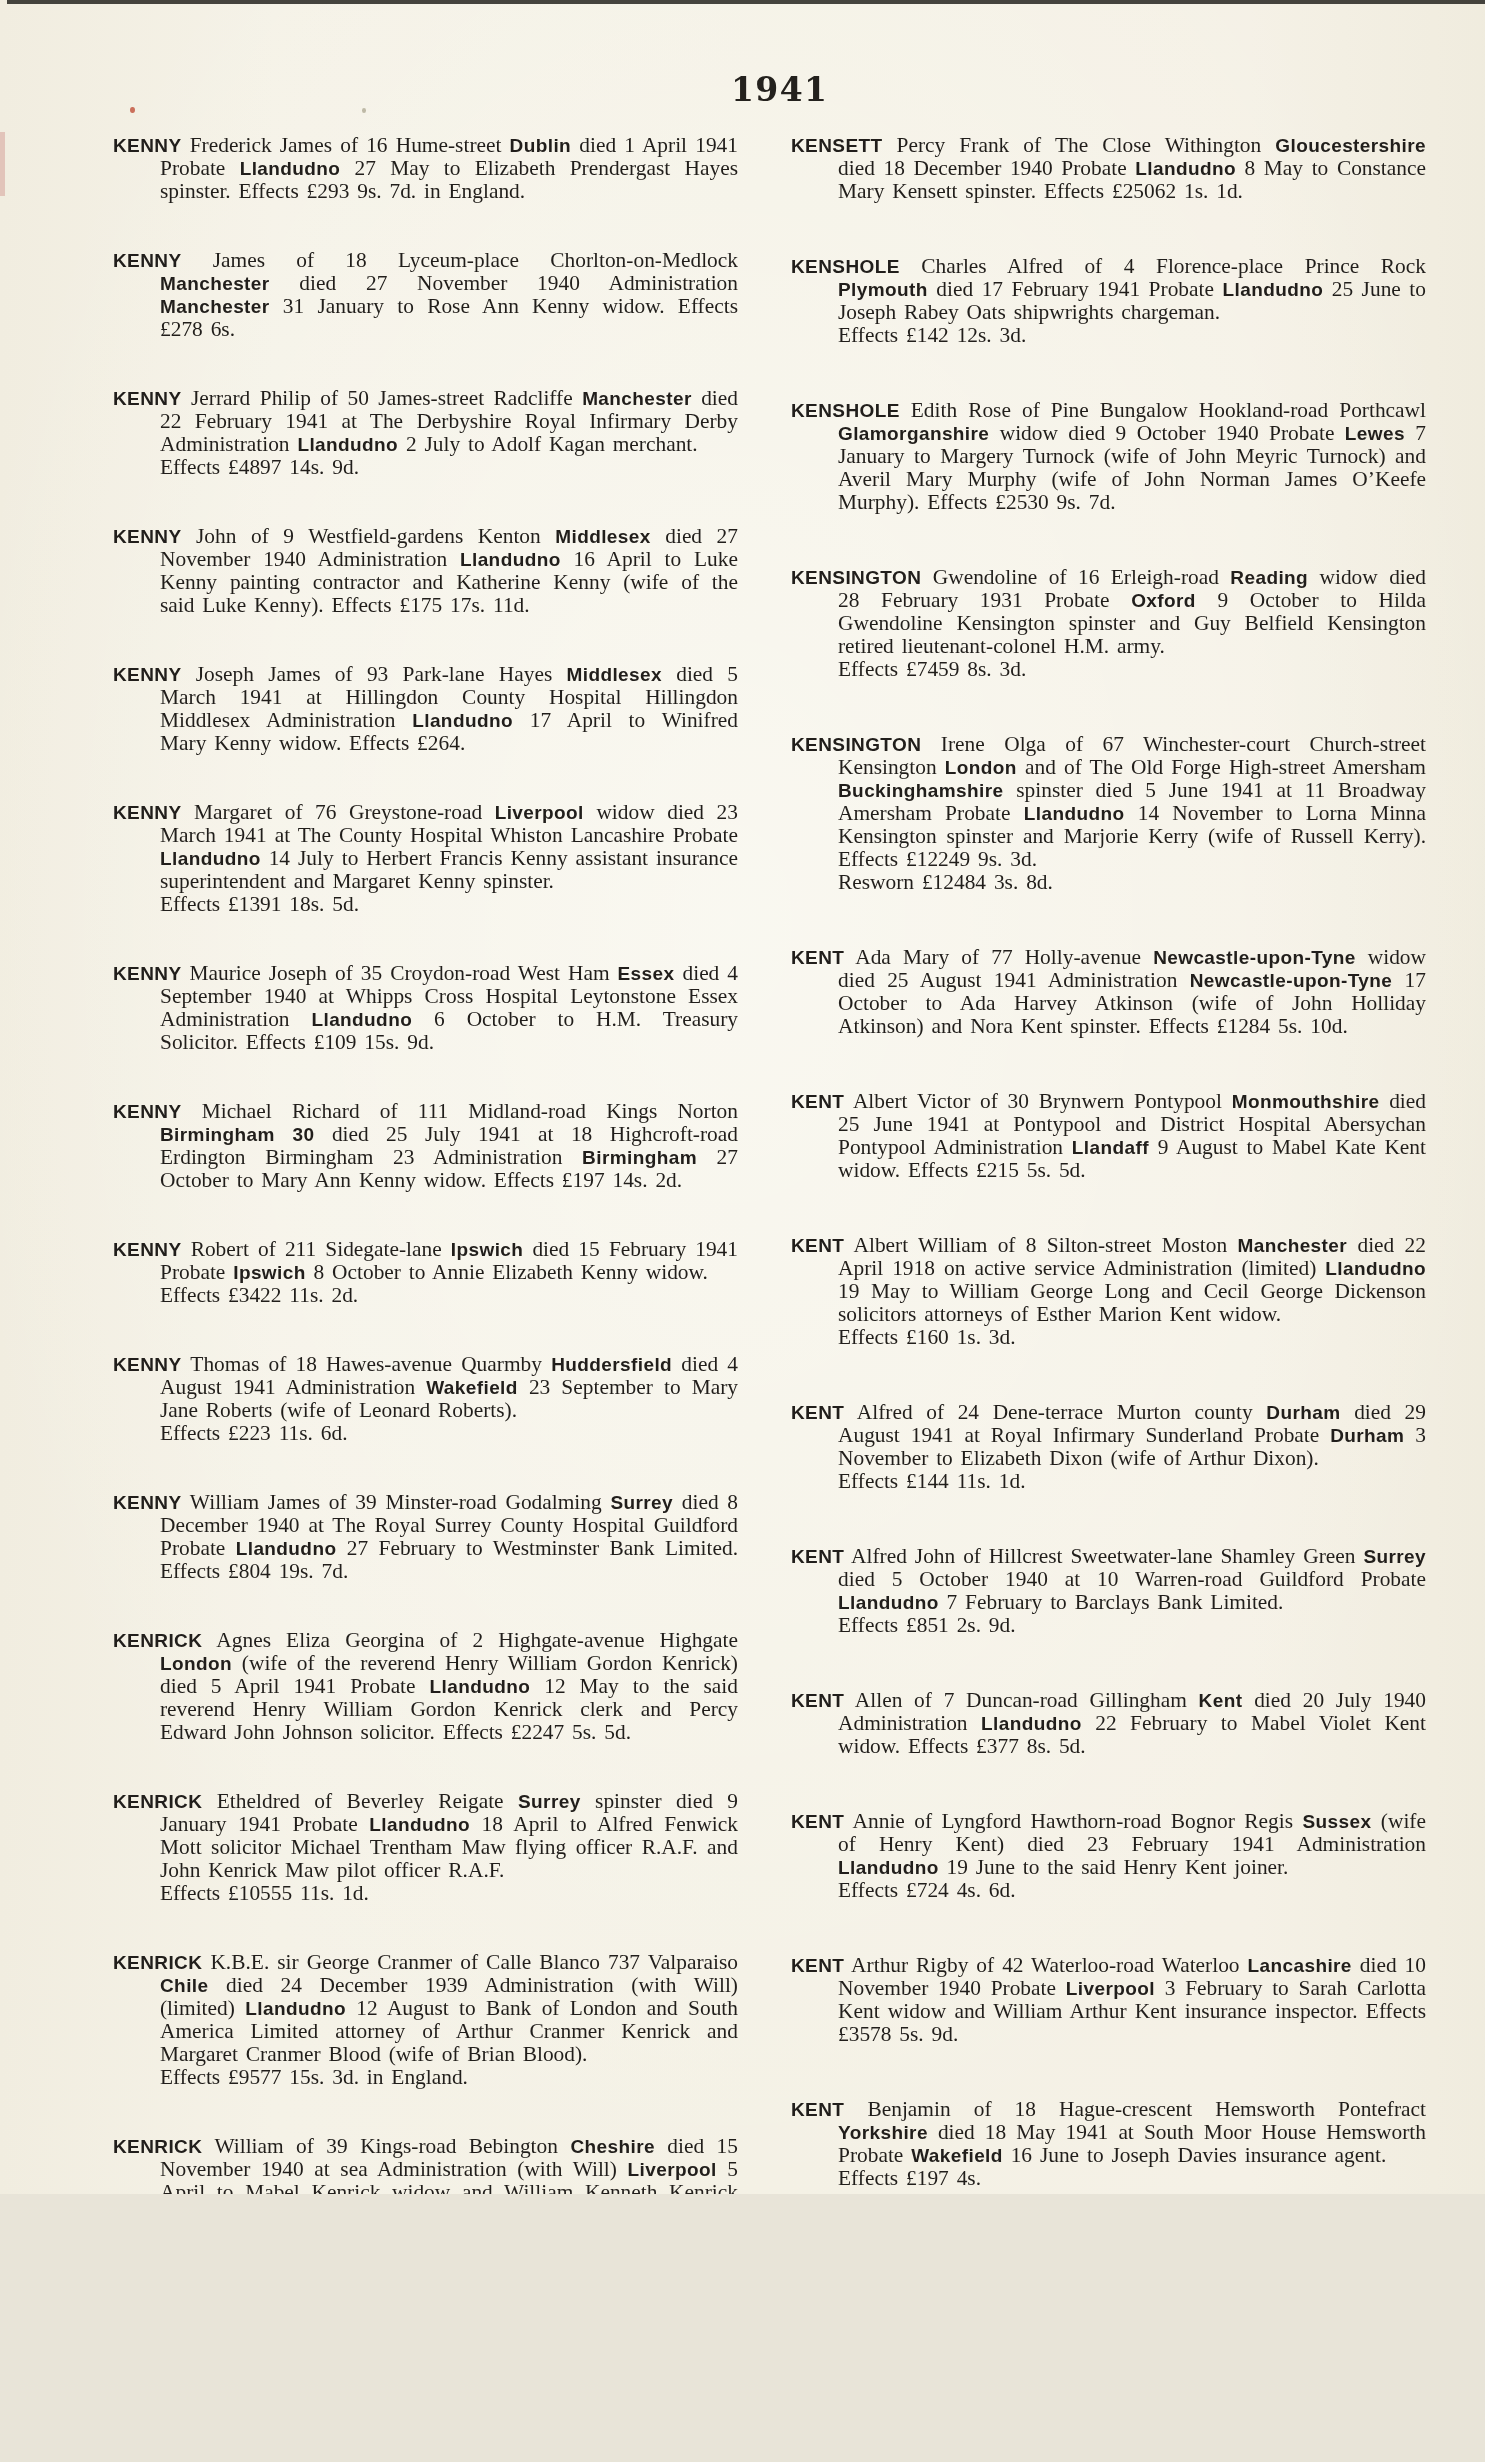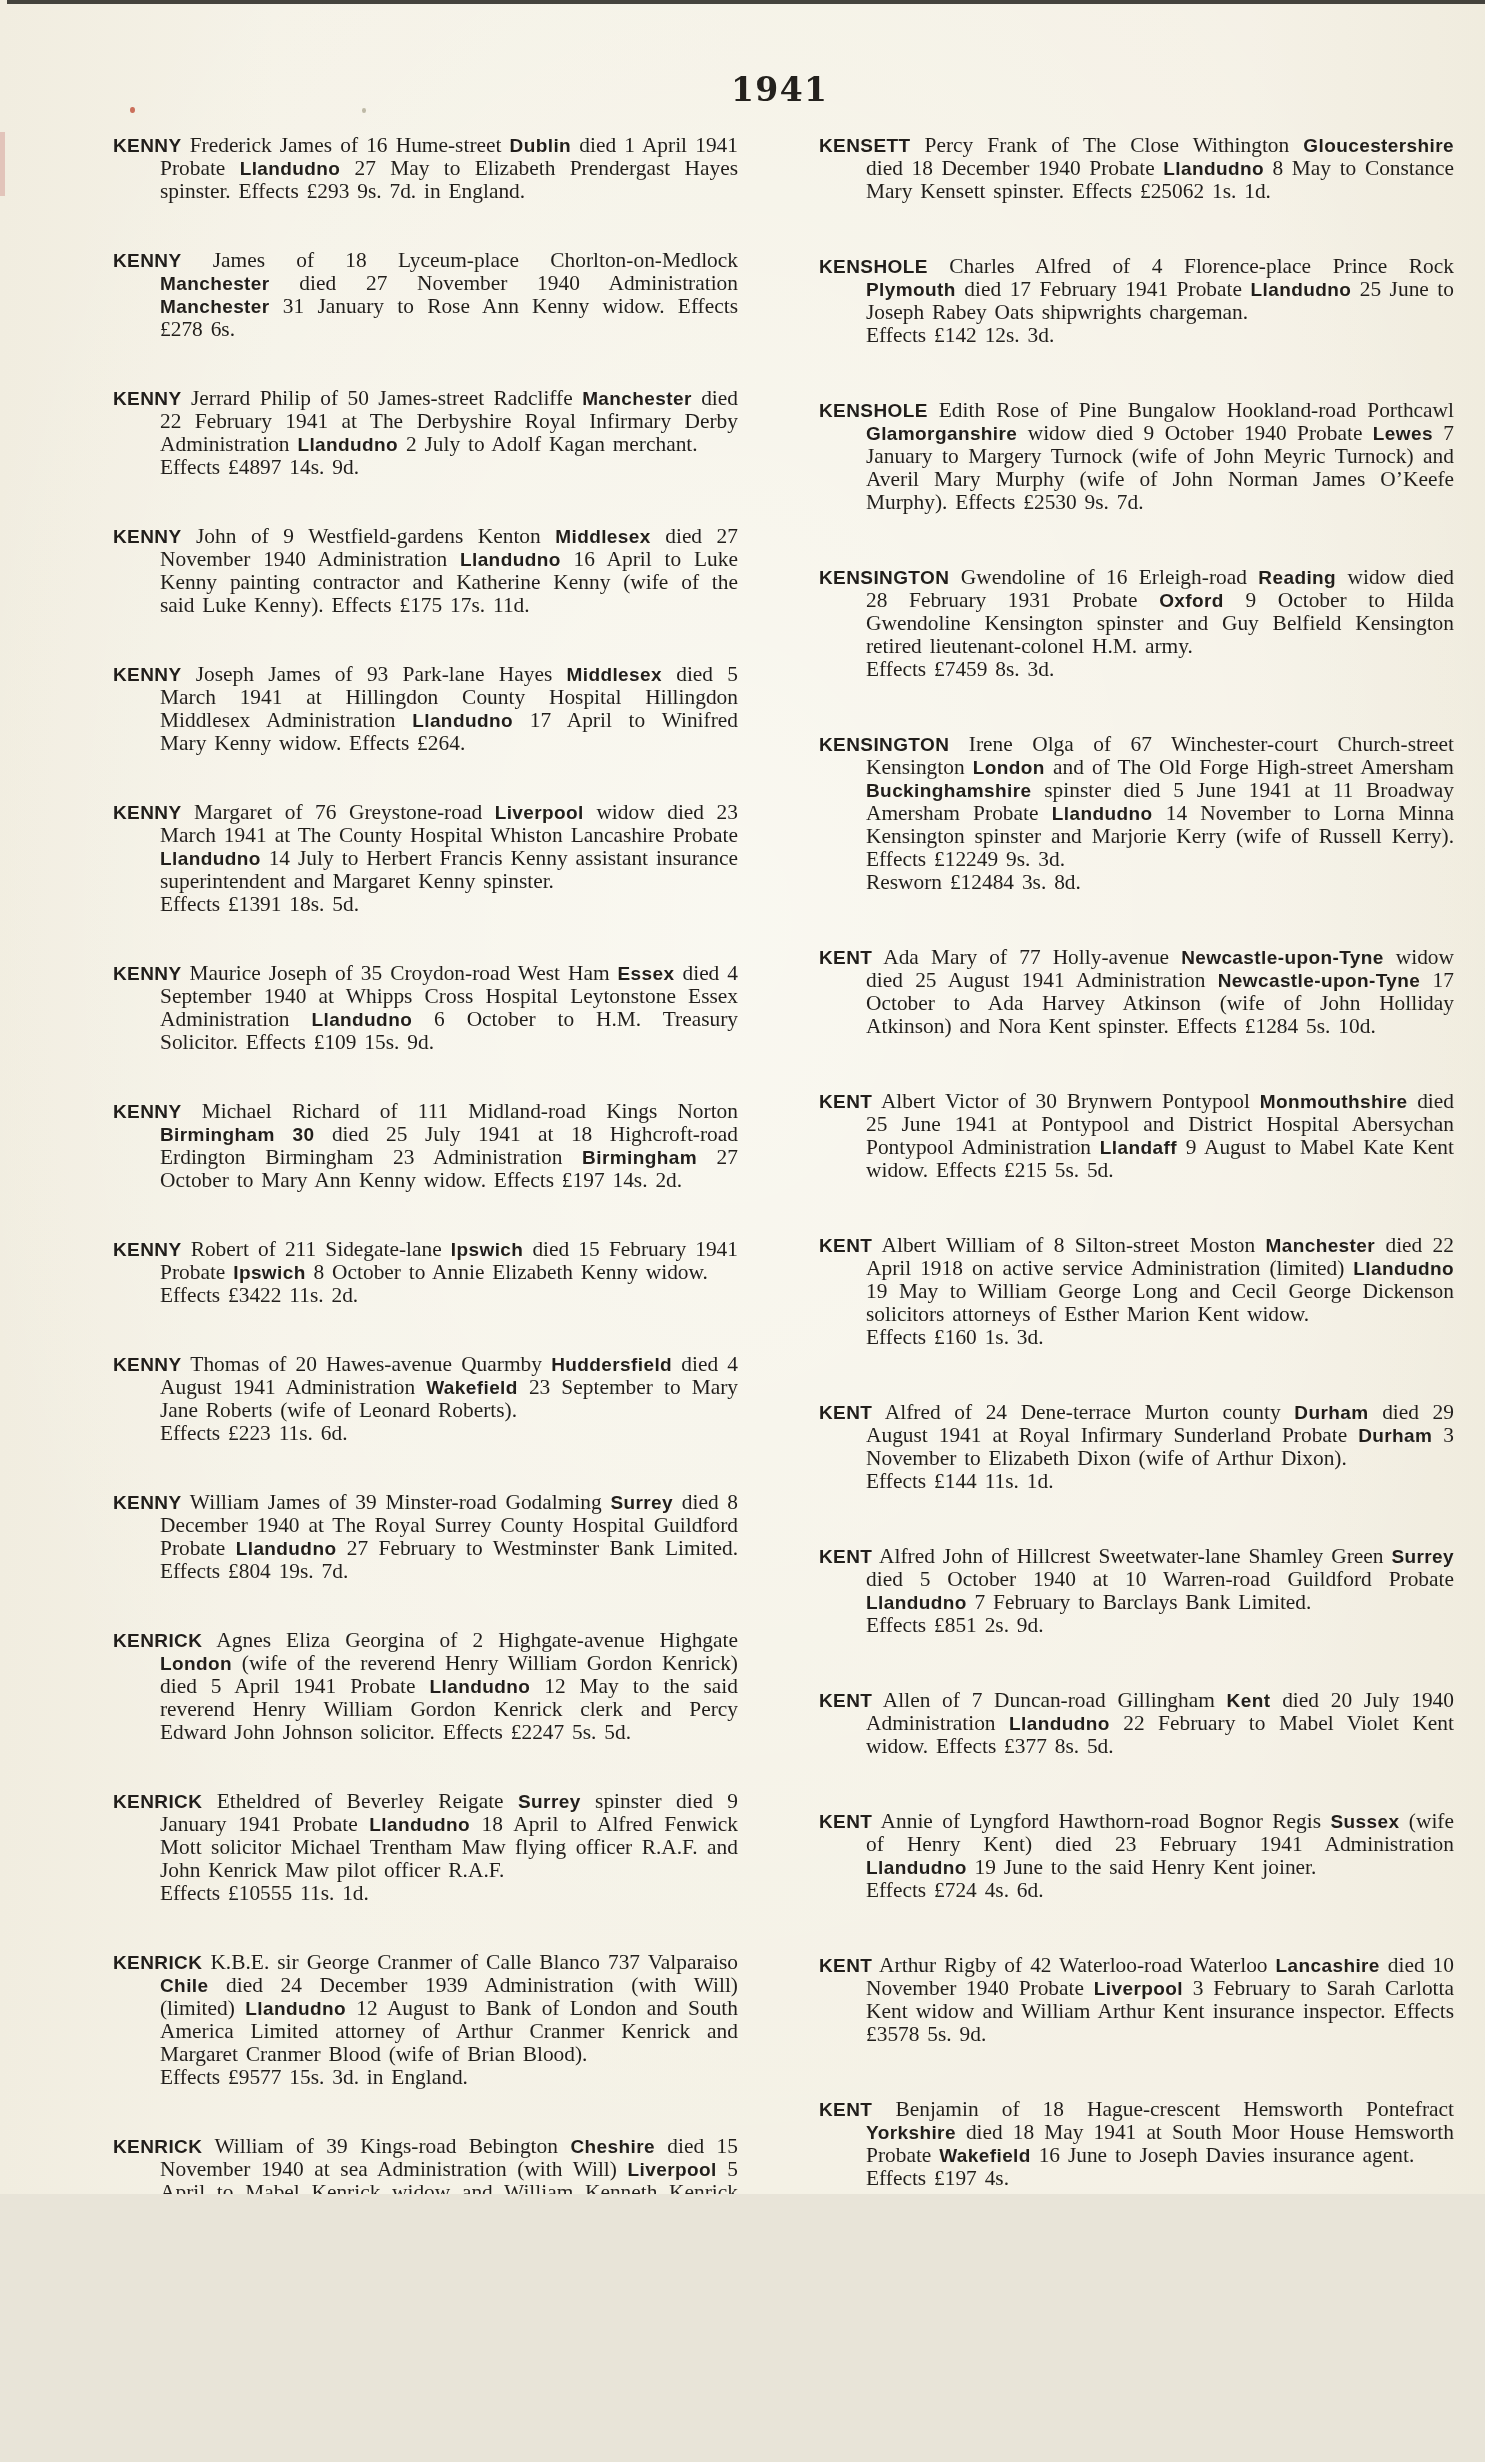--- a/index.html
+++ b/index.html
@@ -40,21 +40,21 @@
     font-size:33px;letter-spacing:1.4px;color:#24211d;
     text-align:center;
   }
   .col{
     position:absolute;top:134px;
     font-size:21.4px;line-height:23px;
     text-align:justify;
     word-spacing:2.5px;
   }
   .col-left{left:94px;width:644px;}
-  .col-right{left:800px;width:654px;}
+  .col-right{left:772px;width:654px;}
   .entry{
     padding-left:47px;text-indent:-47px;
     margin-bottom:46px;
     color:#211e1b;
     margin-left:19px;
   }
   .col-right .entry{margin-bottom:52px;}
   .entry .b{
     font-family:"Liberation Sans", sans-serif;
     font-weight:700;
@@ -83,21 +83,21 @@
   <div class="col col-left" id="col-left">
       <div class="entry"><span class="b">KENNY</span><span class="r"> Frederick James of 16 Hume-street </span><span class="b">Dublin</span><span class="r"> died 1 April 1941 Probate </span><span class="b">Llandudno</span><span class="r"> 27 May to Elizabeth Prendergast Hayes spinster.  Effects £293 9s. 7d. in England.</span></div>
       <div class="entry"><span class="b">KENNY</span><span class="r"> James of 18 Lyceum-place Chorlton-on-Medlock </span><span class="b">Manchester</span><span class="r"> died 27 November 1940 Administration </span><span class="b">Manchester</span><span class="r"> 31 January to Rose Ann Kenny widow.  Effects £278 6s.</span></div>
       <div class="entry"><span class="b">KENNY</span><span class="r"> Jerrard Philip of 50 James-street Radcliffe </span><span class="b">Manchester</span><span class="r"> died 22 February 1941 at The Derbyshire Royal Infirmary Derby Administration </span><span class="b">Llandudno</span><span class="r"> 2 July to Adolf Kagan merchant.</span><br><span class="r">Effects £4897 14s. 9d.</span></div>
       <div class="entry"><span class="b">KENNY</span><span class="r"> John of 9 Westfield-gardens Kenton </span><span class="b">Middlesex</span><span class="r"> died 27 November 1940 Administration </span><span class="b">Llandudno</span><span class="r"> 16 April to Luke Kenny painting contractor and Katherine Kenny (wife of the said Luke Kenny).  Effects £175 17s. 11d.</span></div>
       <div class="entry"><span class="b">KENNY</span><span class="r"> Joseph James of 93 Park-lane Hayes </span><span class="b">Middlesex</span><span class="r"> died 5 March 1941 at Hillingdon County Hospital Hillingdon Middlesex Administration </span><span class="b">Llandudno</span><span class="r"> 17 April to Winifred Mary Kenny widow.  Effects £264.</span></div>
       <div class="entry"><span class="b">KENNY</span><span class="r"> Margaret of 76 Greystone-road </span><span class="b">Liverpool</span><span class="r"> widow died 23 March 1941 at The County Hospital Whiston Lancashire Probate </span><span class="b">Llandudno</span><span class="r"> 14 July to Herbert Francis Kenny assistant insurance superintendent and Margaret Kenny spinster.</span><br><span class="r">Effects £1391 18s. 5d.</span></div>
       <div class="entry"><span class="b">KENNY</span><span class="r"> Maurice Joseph of 35 Croydon-road West Ham </span><span class="b">Essex</span><span class="r"> died 4 September 1940 at Whipps Cross Hospital Leytonstone Essex Administration </span><span class="b">Llandudno</span><span class="r"> 6 October to H.M. Treasury Solicitor.  Effects £109 15s. 9d.</span></div>
       <div class="entry"><span class="b">KENNY</span><span class="r"> Michael Richard of 111 Midland-road Kings Norton </span><span class="b">Birmingham 30</span><span class="r"> died 25 July 1941 at 18 Highcroft-road Erdington Birmingham 23 Administration </span><span class="b">Birmingham</span><span class="r"> 27 October to Mary Ann Kenny widow.  Effects £197 14s. 2d.</span></div>
       <div class="entry"><span class="b">KENNY</span><span class="r"> Robert of 211 Sidegate-lane </span><span class="b">Ipswich</span><span class="r"> died 15 February 1941 Probate </span><span class="b">Ipswich</span><span class="r"> 8 October to Annie Elizabeth Kenny widow.</span><br><span class="r">Effects £3422 11s. 2d.</span></div>
-      <div class="entry"><span class="b">KENNY</span><span class="r"> Thomas of 20 Hawes-avenue Quarmby </span><span class="b">Huddersfield</span><span class="r"> died 4 August 1941 Administration </span><span class="b">Wakefield</span><span class="r"> 23 September to Mary Jane Roberts (wife of Leonard Roberts).</span><br><span class="r">Effects £223 11s. 6d.</span></div>
+      <div class="entry"><span class="b">KENNY</span><span class="r"> Thomas of 18 Hawes-avenue Quarmby </span><span class="b">Huddersfield</span><span class="r"> died 4 August 1941 Administration </span><span class="b">Wakefield</span><span class="r"> 23 September to Mary Jane Roberts (wife of Leonard Roberts).</span><br><span class="r">Effects £223 11s. 6d.</span></div>
       <div class="entry"><span class="b">KENNY</span><span class="r"> William James of 39 Minster-road Godalming </span><span class="b">Surrey</span><span class="r"> died 8 December 1940 at The Royal Surrey County Hospital Guildford Probate </span><span class="b">Llandudno</span><span class="r"> 27 February to Westminster Bank Limited.  Effects £804 19s. 7d.</span></div>
       <div class="entry"><span class="b">KENRICK</span><span class="r"> Agnes Eliza Georgina of 2 Highgate-avenue Highgate </span><span class="b">London</span><span class="r"> (wife of the reverend Henry William Gordon Kenrick) died 5 April 1941 Probate </span><span class="b">Llandudno</span><span class="r"> 12 May to the said reverend Henry William Gordon Kenrick clerk and Percy Edward John Johnson solicitor.  Effects £2247 5s. 5d.</span></div>
       <div class="entry"><span class="b">KENRICK</span><span class="r"> Etheldred of Beverley Reigate </span><span class="b">Surrey</span><span class="r"> spinster died 9 January 1941 Probate </span><span class="b">Llandudno</span><span class="r"> 18 April to Alfred Fenwick Mott solicitor Michael Trentham Maw flying officer R.A.F. and John Kenrick Maw pilot officer R.A.F.</span><br><span class="r">Effects £10555 11s. 1d.</span></div>
       <div class="entry"><span class="b">KENRICK</span><span class="r"> K.B.E. sir George Cranmer of Calle Blanco 737 Valparaiso </span><span class="b">Chile</span><span class="r"> died 24 December 1939 Administration (with Will) (limited) </span><span class="b">Llandudno</span><span class="r"> 12 August to Bank of London and South America Limited attorney of Arthur Cranmer Kenrick and Margaret Cranmer Blood (wife of Brian Blood).</span><br><span class="r">Effects £9577 15s. 3d. in England.</span></div>
       <div class="entry"><span class="b">KENRICK</span><span class="r"> William of 39 Kings-road Bebington </span><span class="b">Cheshire</span><span class="r"> died 15 November 1940 at sea Administration (with Will) </span><span class="b">Liverpool</span><span class="r"> 5 April to Mabel Kenrick widow and William Kenneth Kenrick electrical engineer.  Effects £1106 11s. 6d.</span></div>
     </div>
   <div class="col col-right" id="col-right">
       <div class="entry"><span class="b">KENSETT</span><span class="r"> Percy Frank of The Close Withington </span><span class="b">Gloucestershire</span><span class="r"> died 18 December 1940 Probate </span><span class="b">Llandudno</span><span class="r"> 8 May to Constance Mary Kensett spinster.  Effects £25062 1s. 1d.</span></div>
       <div class="entry"><span class="b">KENSHOLE</span><span class="r"> Charles Alfred of 4 Florence-place Prince Rock </span><span class="b">Plymouth</span><span class="r"> died 17 February 1941 Probate </span><span class="b">Llandudno</span><span class="r"> 25 June to Joseph Rabey Oats shipwrights chargeman.</span><br><span class="r">Effects £142 12s. 3d.</span></div>
       <div class="entry"><span class="b">KENSHOLE</span><span class="r"> Edith Rose of Pine Bungalow Hookland-road Porthcawl </span><span class="b">Glamorganshire</span><span class="r"> widow died 9 October 1940 Probate </span><span class="b">Lewes</span><span class="r"> 7 January to Margery Turnock (wife of John Meyric Turnock) and Averil Mary Murphy (wife of John Norman James O’Keefe Murphy).  Effects £2530 9s. 7d.</span></div>

